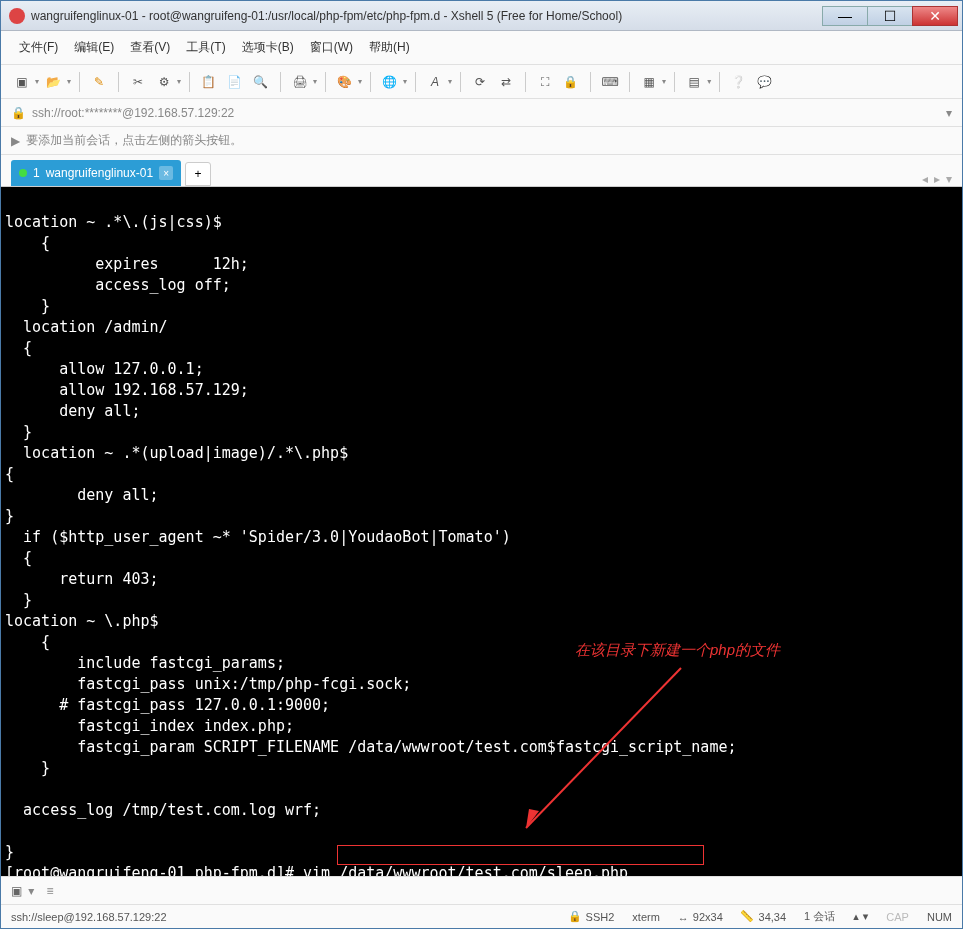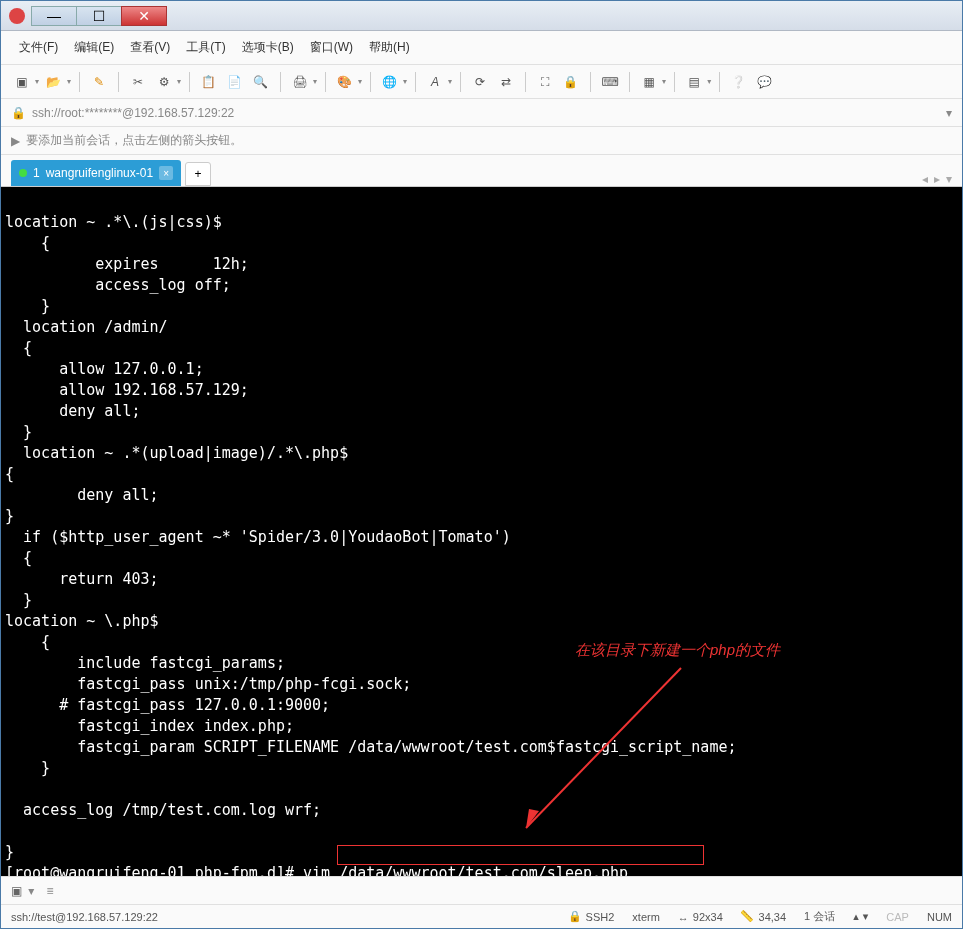--- a/index.html
+++ b/index.html
@@ -62,20 +62,21 @@
 .statusbar .left { flex: 1; }
 .statusbar .sitem { display: flex; align-items: center; gap: 4px; }
 </style>
 </head>
 <body>
 
 <div class="window">
 
   <div class="titlebar">
     <div class="app-icon"></div>
+    <div class="title">wangruifenglinux-01 - root@wangruifeng-01:/usr/local/php-fpm/etc/php-fpm.d - Xshell 5 (Free for Home/School)</div>
     <div class="win-btns">
       <div class="win-btn min">—</div>
       <div class="win-btn max">☐</div>
       <div class="win-btn close">✕</div>
     </div>
   </div>
 
   <div class="menubar">
     <div class="mitem">文件(F)</div>
     <div class="mitem">编辑(E)</div>
@@ -202,21 +203,21 @@
     </svg>
   </div>
 
   <div class="inputbar">
     <span class="cmdicon">▣</span>
     <span class="idrop">▾</span>
     <span class="ibars">≡</span>
   </div>
 
   <div class="statusbar">
-    <span class="left">ssh://test@192.168.57.129:22</span>
+    <span class="left">ssh://sleep@192.168.57.129:22</span>
     <span class="sitem">
         <span>🔒</span>
         <span>SSH2</span>
       </span>
     <span class="sitem">xterm</span>
     <span class="sitem">
         <span>↔</span>
         <span>92x34</span>
       </span>
     <span class="sitem">

